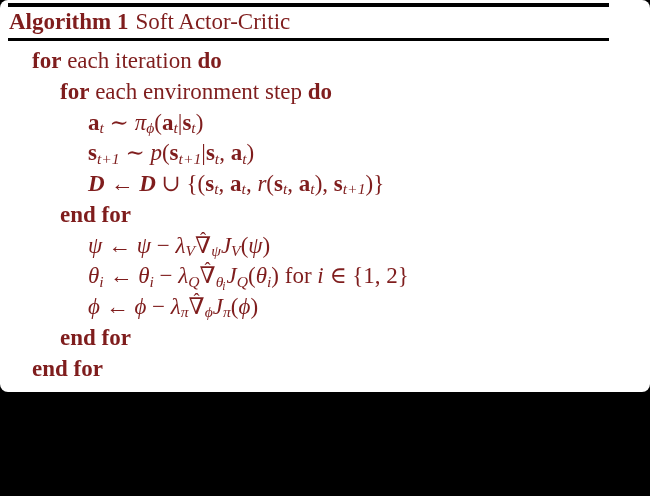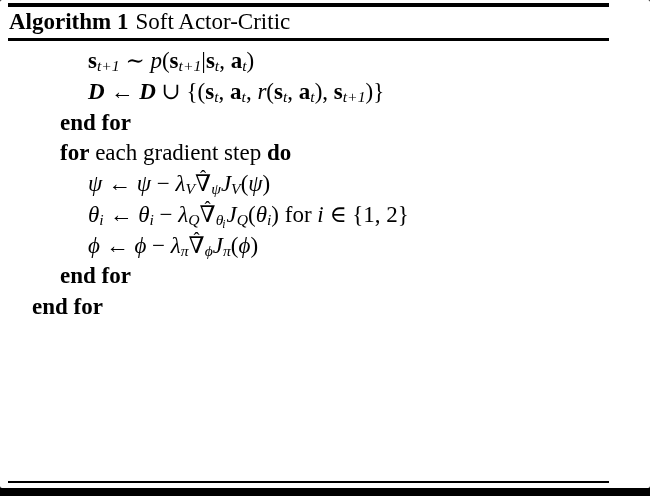--- a/index.html
+++ b/index.html
@@ -3,25 +3,25 @@
 <meta charset="utf-8">
 <style>
   html, body { margin: 0; padding: 0; overflow: hidden; }
   body {
     width: 650px; height: 496px;
     background: #000;
     font-family: "Liberation Serif", "DejaVu Serif", serif;
   }
   .page {
     position: relative;
-    width: 650px; height: 488px;
+    width: 650px; height: 392px;
     background: #ffffff;
-    border-radius: 2px;
+    border-radius: 8px;
     overflow: hidden;
-    color: #000000;
+    color: #7f1d1d;
   }
   .rule { position: absolute; left: 8px; width: 601px; background: #000; }
   .rule-top    { top: 3px;   height: 4px; }
   .rule-mid    { top: 38px;  height: 2.5px; }
   .rule-bottom { top: 481px; height: 2px; }
 
   .title {
     position: absolute; left: 9px; top: 8px;
     font-size: 23px; line-height: 28px; white-space: pre;
   }
@@ -68,24 +68,26 @@
 <body>
 
 <div class="page">
   <div class="rule rule-top"></div>
 
   <div class="title"><span class="label">Algorithm 1</span><span class="name">Soft Actor-Critic</span></div>
 
   <div class="rule rule-mid"></div>
 
   <div class="algo-body">
+      <div class="line ind0"><span class="tk-kw">for</span><span class="tk-txt"> each iteration </span><span class="tk-kw">do</span></div>
+      <div class="line ind1"><span class="tk-kw">for</span><span class="tk-txt"> each environment step </span><span class="tk-kw">do</span></div>
+      <div class="line ind2"><span class="tk-bf">a</span><span class="tk-sub">t</span><span class="tk-sym"> ∼ </span><span class="tk-var">π</span><span class="tk-sub">ϕ</span><span class="tk-sym">(</span><span class="tk-bf">a</span><span class="tk-sub">t</span><span class="tk-sym">|</span><span class="tk-bf">s</span><span class="tk-sub">t</span><span class="tk-sym">)</span></div>
       <div class="line ind2"><span class="tk-bf">s</span><span class="tk-sub">t+1</span><span class="tk-sym"> ∼ </span><span class="tk-var">p</span><span class="tk-sym">(</span><span class="tk-bf">s</span><span class="tk-sub">t+1</span><span class="tk-sym">|</span><span class="tk-bf">s</span><span class="tk-sub">t</span><span class="tk-sym">, </span><span class="tk-bf">a</span><span class="tk-sub">t</span><span class="tk-sym">)</span></div>
       <div class="line ind2"><span class="tk-cal">D</span><span class="tk-sym"> ← </span><span class="tk-cal">D</span><span class="tk-sym"> ∪ {(</span><span class="tk-bf">s</span><span class="tk-sub">t</span><span class="tk-sym">, </span><span class="tk-bf">a</span><span class="tk-sub">t</span><span class="tk-sym">, </span><span class="tk-var">r</span><span class="tk-sym">(</span><span class="tk-bf">s</span><span class="tk-sub">t</span><span class="tk-sym">, </span><span class="tk-bf">a</span><span class="tk-sub">t</span><span class="tk-sym">)</span><span class="tk-sym">, </span><span class="tk-bf">s</span><span class="tk-sub">t+1</span><span class="tk-sym">)}</span></div>
       <div class="line ind1"><span class="tk-kw">end for</span></div>
-      <div class="line ind1"><span class="tk-kw">for</span><span class="tk-txt"> each gradient step </span><span class="tk-kw">do</span></div>
       <div class="line ind2"><span class="tk-var">ψ</span><span class="tk-sym"> ← </span><span class="tk-var">ψ</span><span class="tk-sym"> − </span><span class="tk-var">λ</span><span class="tk-sub">V</span><span class="tk-hat">∇</span><span class="tk-sub">ψ</span><span class="tk-var">J</span><span class="tk-sub">V</span><span class="tk-sym">(</span><span class="tk-var">ψ</span><span class="tk-sym">)</span></div>
       <div class="line ind2"><span class="tk-var">θ</span><span class="tk-sub">i</span><span class="tk-sym"> ← </span><span class="tk-var">θ</span><span class="tk-sub">i</span><span class="tk-sym"> − </span><span class="tk-var">λ</span><span class="tk-sub">Q</span><span class="tk-hat">∇</span><span class="tk-sub">θ</span><span class="tk-sub2">i</span><span class="tk-var">J</span><span class="tk-sub">Q</span><span class="tk-sym">(</span><span class="tk-var">θ</span><span class="tk-sub">i</span><span class="tk-sym">) </span><span class="tk-txt">for </span><span class="tk-var">i</span><span class="tk-sym"> ∈ {</span><span class="tk-txt">1, 2</span><span class="tk-sym">}</span></div>
       <div class="line ind2"><span class="tk-var">ϕ</span><span class="tk-sym"> ← </span><span class="tk-var">ϕ</span><span class="tk-sym"> − </span><span class="tk-var">λ</span><span class="tk-sub">π</span><span class="tk-hat">∇</span><span class="tk-sub">ϕ</span><span class="tk-var">J</span><span class="tk-sub">π</span><span class="tk-sym">(</span><span class="tk-var">ϕ</span><span class="tk-sym">)</span></div>
       <div class="line ind1"><span class="tk-kw">end for</span></div>
       <div class="line ind0"><span class="tk-kw">end for</span></div>
     </div>
 
   <div class="rule rule-bottom"></div>
 </div>
 

